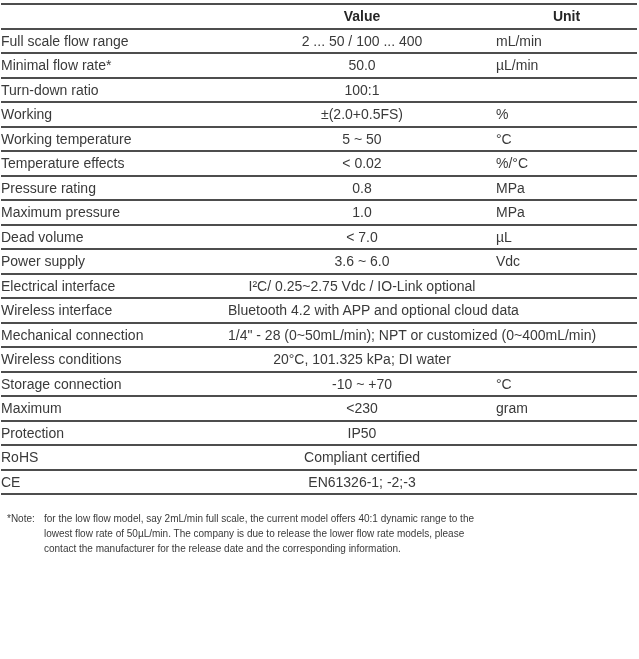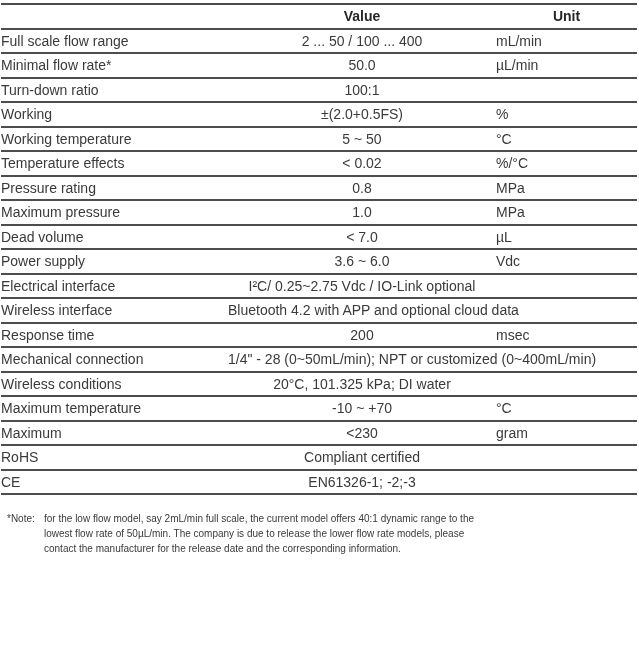--- a/index.html
+++ b/index.html
@@ -140,43 +140,43 @@
           <td class="param">Electrical interface</td>
           <td class="value">I²C/ 0.25~2.75 Vdc / IO-Link optional</td>
           <td class="unit"></td>
         </tr>
         <tr>
           <td class="param">Wireless interface</td>
           <td class="value">Bluetooth 4.2 with APP and optional cloud data</td>
           <td class="unit"></td>
         </tr>
         <tr>
-          <td class="param">Response time</td>
-          <td class="value">200</td>
-          <td class="unit">msec</td>
-        </tr>
-        <tr>
           <td class="param">Mechanical connection</td>
           <td class="value">1/4" - 28 (0~50mL/min); NPT or customized (0~400mL/min)</td>
           <td class="unit"></td>
         </tr>
         <tr>
           <td class="param">Wireless conditions</td>
           <td class="value">20°C, 101.325 kPa; DI water</td>
           <td class="unit"></td>
         </tr>
         <tr>
-          <td class="param">Maximum temperature</td>
+          <td class="param">Storage connection</td>
           <td class="value">-10 ~ +70</td>
           <td class="unit">°C</td>
         </tr>
         <tr>
           <td class="param">Maximum</td>
           <td class="value">&lt;230</td>
           <td class="unit">gram</td>
+        </tr>
+        <tr>
+          <td class="param">Protection</td>
+          <td class="value">IP50</td>
+          <td class="unit"></td>
         </tr>
         <tr>
           <td class="param">RoHS</td>
           <td class="value">Compliant certified</td>
           <td class="unit"></td>
         </tr>
         <tr>
           <td class="param">CE</td>
           <td class="value">EN61326-1; -2;-3</td>
           <td class="unit"></td>

